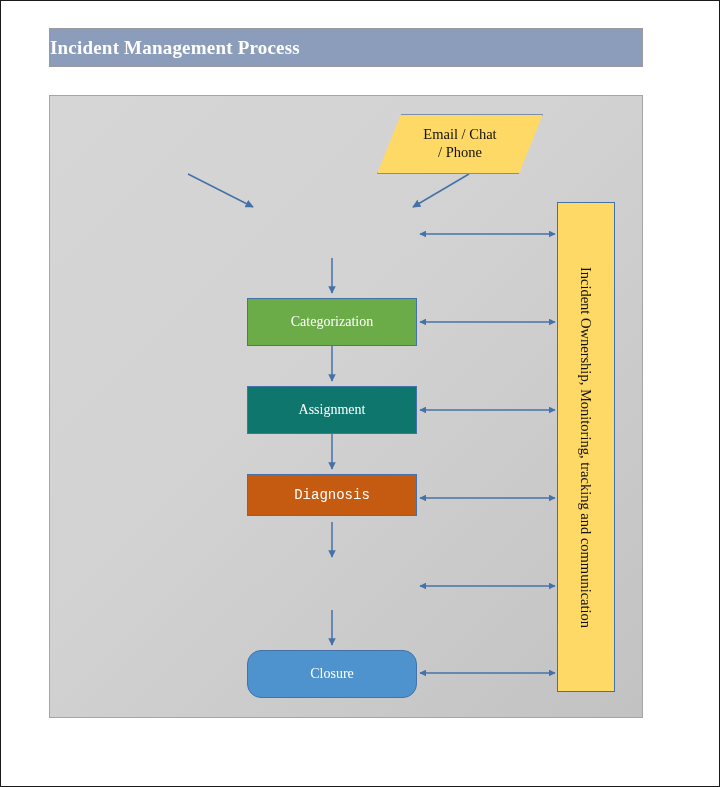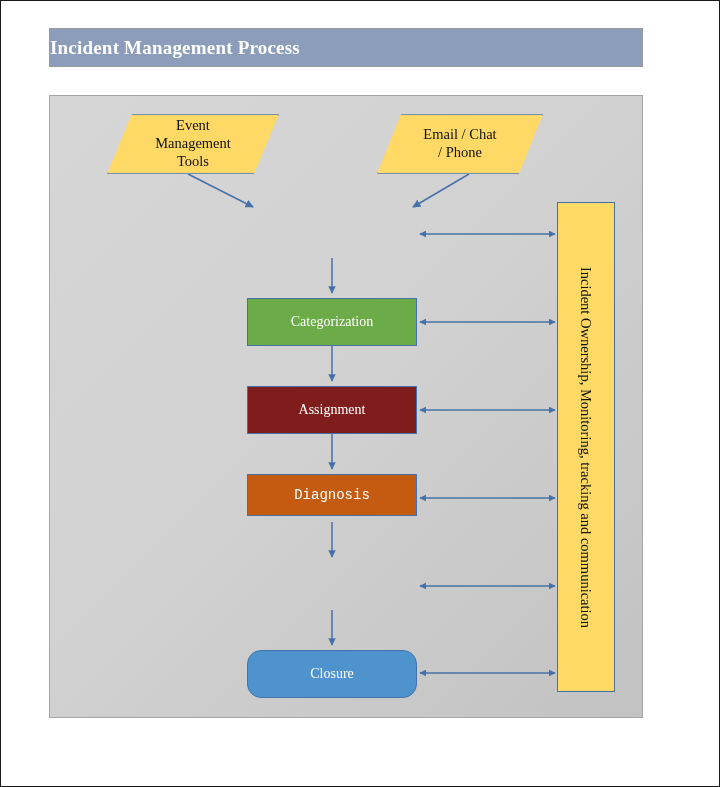--- a/index.html
+++ b/index.html
@@ -147,34 +147,31 @@
     <line x1="331" y1="609" x2="331" y2="644" stroke="#4472A8" stroke-width="1.5" marker-end="url(#ahs)"></line>
 
     <line x1="419" y1="233" x2="554" y2="233" stroke="#4472A8" stroke-width="1.4" marker-start="url(#ahs)" marker-end="url(#ahs)"></line>
     <line x1="419" y1="321" x2="554" y2="321" stroke="#4472A8" stroke-width="1.4" marker-start="url(#ahs)" marker-end="url(#ahs)"></line>
     <line x1="419" y1="409" x2="554" y2="409" stroke="#4472A8" stroke-width="1.4" marker-start="url(#ahs)" marker-end="url(#ahs)"></line>
     <line x1="419" y1="497" x2="554" y2="497" stroke="#4472A8" stroke-width="1.4" marker-start="url(#ahs)" marker-end="url(#ahs)"></line>
     <line x1="419" y1="585" x2="554" y2="585" stroke="#4472A8" stroke-width="1.4" marker-start="url(#ahs)" marker-end="url(#ahs)"></line>
     <line x1="419" y1="672" x2="554" y2="672" stroke="#4472A8" stroke-width="1.4" marker-start="url(#ahs)" marker-end="url(#ahs)"></line>
   </svg>
 
-  <div class="para" style="left:106px; top:113px; width:172px; height:60px;">
-    <span>Event<br>Management<br>Tools</span>
-  </div>
 
   <div class="para" style="left:376px; top:113px; width:166px; height:60px;">
     <span>Email / Chat<br>/ Phone</span>
   </div>
 
 
   <div class="node" style="left:246px; top:297px; width:170px; height:48px; background:#6CAC48;">
     <span>Categorization</span>
   </div>
 
-  <div class="node" style="left:246px; top:385px; width:170px; height:48px; background:#7f1d1d;font-family:Liberation Serif, serif;">
+  <div class="node" style="left:246px; top:385px; width:170px; height:48px; background:#0f766e;font-family:Liberation Serif, serif;">
     <span>Assignment</span>
   </div>
 
   <div class="node" style="left:246px; top:473px; width:170px; height:42px; background:#C55A11;font-family:Liberation Mono, monospace;">
     <span>Diagnosis</span>
   </div>
 
 
   <div class="node" style="left:246px; top:649px; width:170px; height:48px; background:#4F93CE;border-radius:14px;">
     <span>Closure</span>

